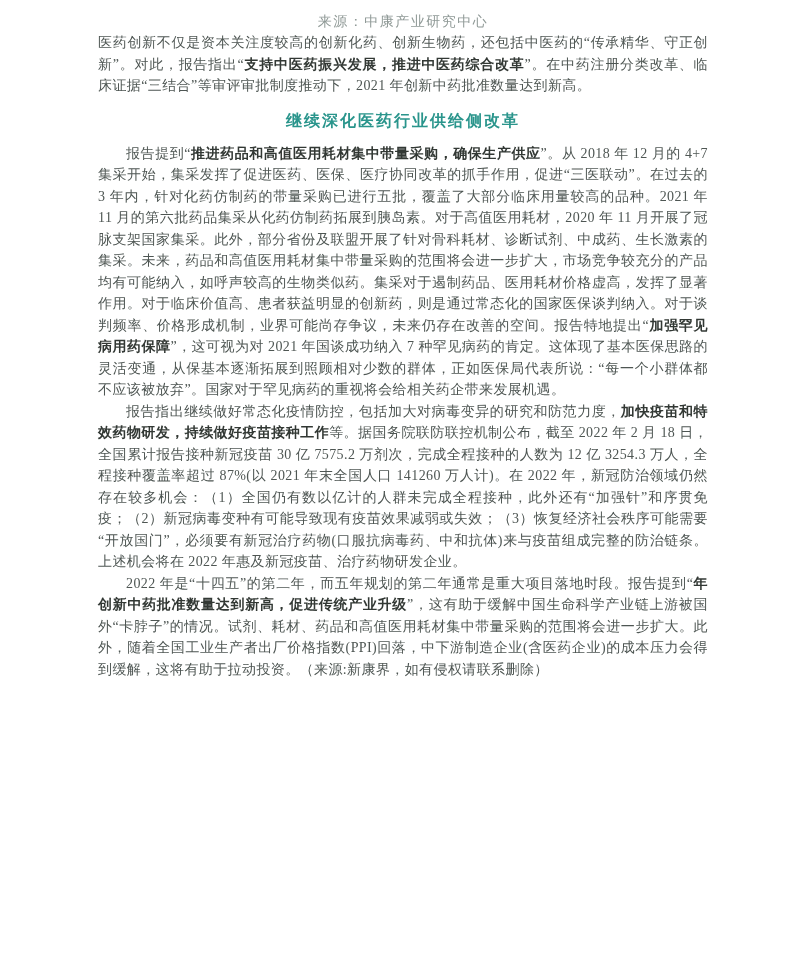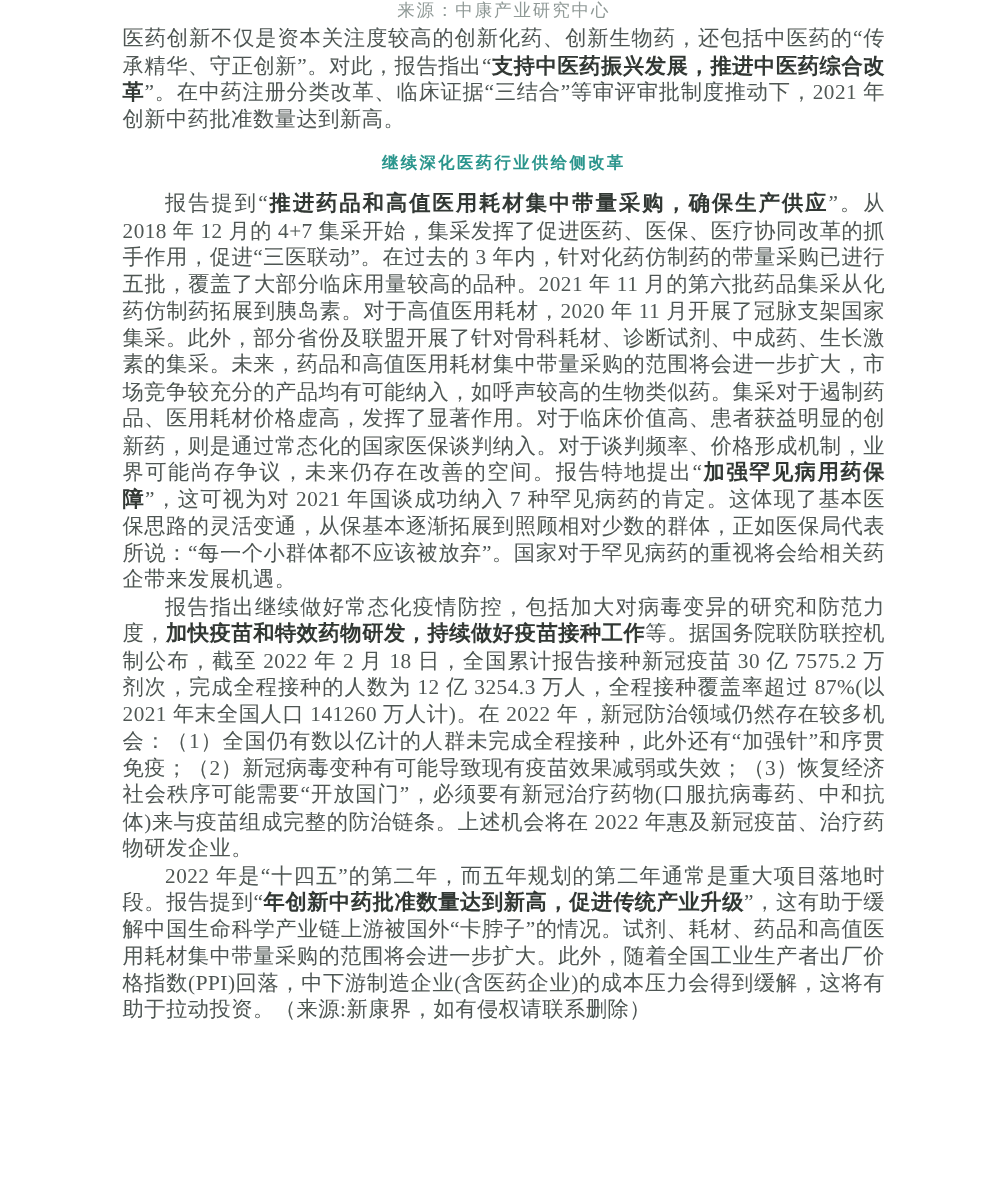--- a/index.html
+++ b/index.html
@@ -11,41 +11,41 @@
     position: relative;
     width: 800px;
     height: 956px;
     background: var(--page-bg, #ffffff);
     overflow: hidden;
     font-family: "Liberation Serif", "DejaVu Serif", serif;
   }
   .content {
     margin-left: 98px;
     width: 610px;
-    padding-top: 1px;
+    padding-top: 13px;
   }
   .source-line {
     text-align: center;
     font-size: 14px;
     line-height: 18px;
     color: var(--source-color, #8f9996);
     letter-spacing: 1.5px;
   }
   .section-heading {
     text-align: center;
-    font-size: 13px;
+    font-size: 16px;
     line-height: 22px;
     font-weight: bold;
     color: var(--heading-color, #2a958c);
     margin: 13px 0 11px 0;
     letter-spacing: 2px;
   }
   .body-para {
     margin: 0;
-    font-size: 17px;
+    font-size: 14px;
     line-height: 21.5px;
     color: var(--body-color, #4e5653);
     text-align: justify;
     text-justify: inter-ideograph;
     text-indent: 2em;
     letter-spacing: 0.4px;
   }
   .body-para.no-indent {
     text-indent: 0;
     margin-top: 1px;

